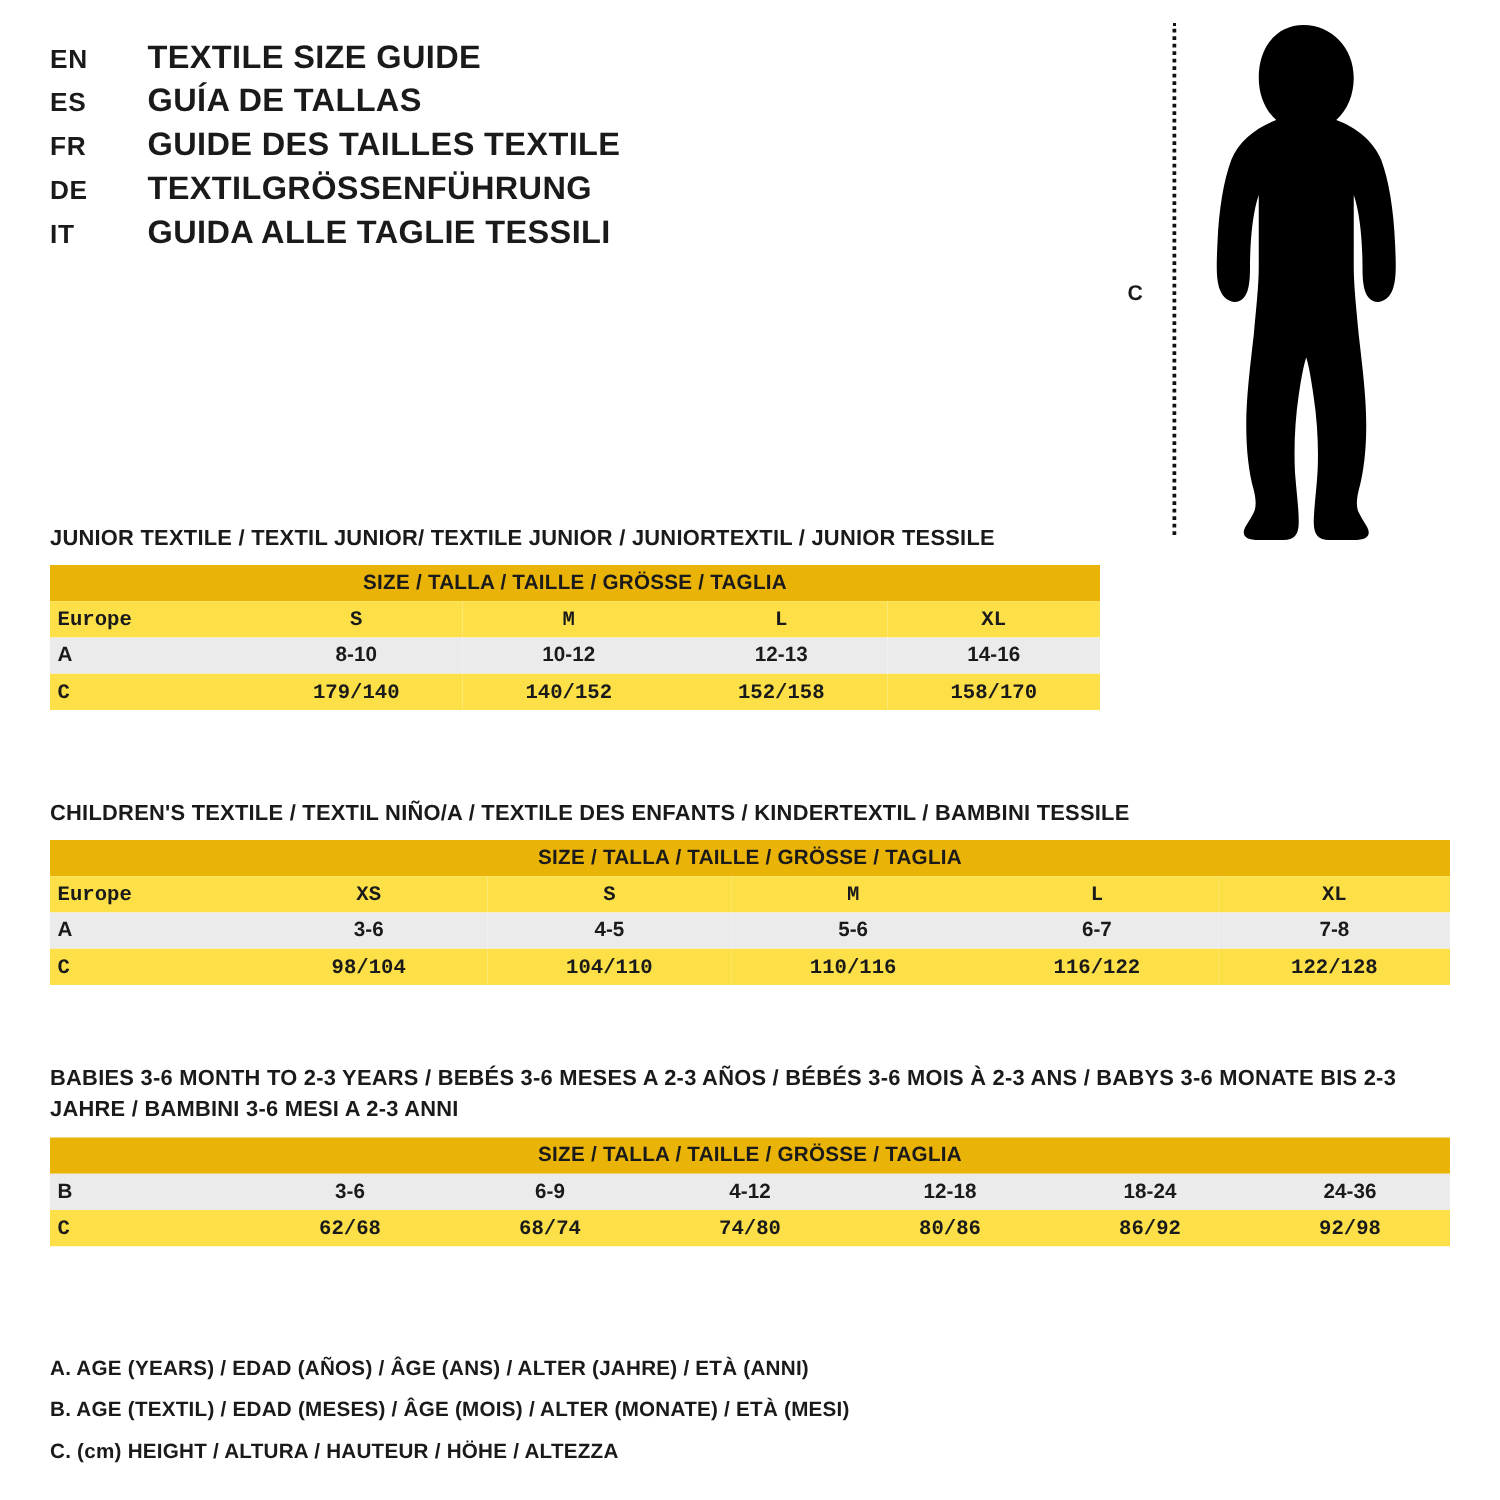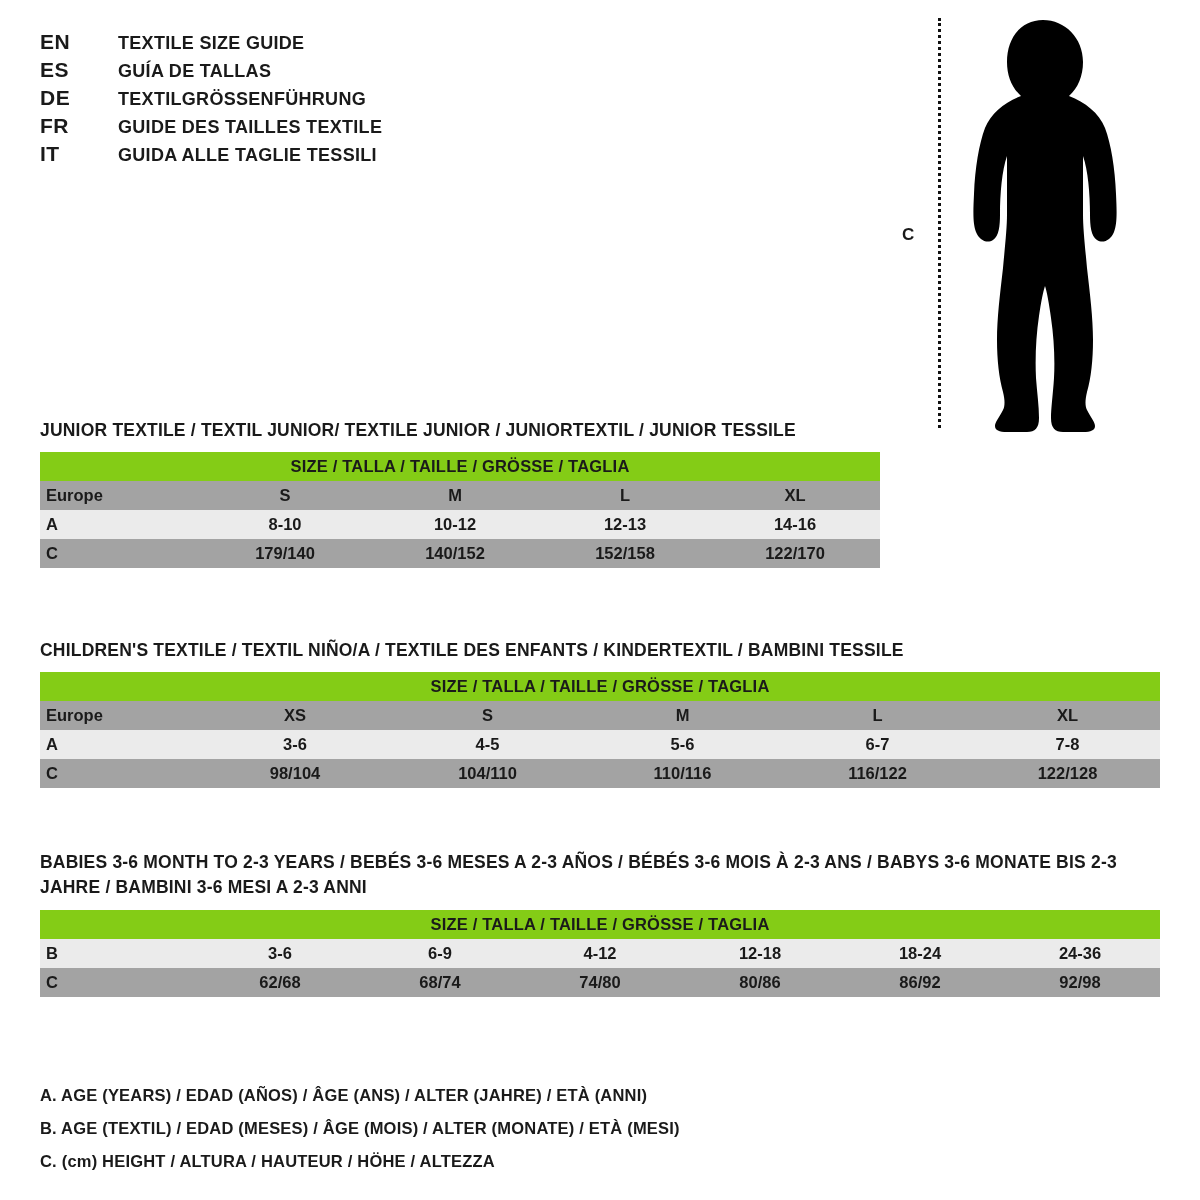--- a/index.html
+++ b/index.html
@@ -28,21 +28,21 @@
     align-items: baseline;
     margin-bottom: 4px;
   }
   .lang-code {
     width: 78px;
     font-size: 21px;
     font-weight: 700;
     letter-spacing: 0.5px;
   }
   .lang-title {
-    font-size: 18px;
+    font-size: 26px;
     font-weight: 700;
     letter-spacing: 0.3px;
   }
 
   
   .figure-area {
     position: absolute;
     right: 70px;
     top: 10px;
     width: 220px;
@@ -86,29 +86,29 @@
     border-collapse: collapse;
     font-size: 16.5px;
   }
   table.size-table td, table.size-table th {
     padding: 5px 4px;
     font-weight: 700;
     text-align: center;
     white-space: nowrap;
   }
   .head-band td {
-    background: #84cc16;
+    background: #eab308;
     color: #1a1a1a;
     text-align: left;
     padding-left: 6px;
     font-size: 16.5px;
     letter-spacing: 0.2px;
   }
   .row-alt td { background: #ebebeb; }
-  .row-white td { background: #a3a3a3; }
+  .row-white td { background: #fde047; font-family: Liberation Mono, monospace; }
   .rowlabel {
     text-align: left !important;
     padding-left: 6px !important;
   }
 
   
   .footnotes {
     position: absolute;
     left: 40px;
     bottom: 22px;
@@ -124,26 +124,26 @@
 <div class="header">
   <div class="lang-row">
     <span class="lang-code">EN</span>
     <span class="lang-title">TEXTILE SIZE GUIDE</span>
   </div>
   <div class="lang-row">
     <span class="lang-code">ES</span>
     <span class="lang-title">GUÍA DE TALLAS</span>
   </div>
   <div class="lang-row">
+    <span class="lang-code">FR</span>
+    <span class="lang-title">GUIDE DES TAILLES TEXTILE</span>
+  </div>
+  <div class="lang-row">
     <span class="lang-code">DE</span>
     <span class="lang-title">TEXTILGRÖSSENFÜHRUNG</span>
-  </div>
-  <div class="lang-row">
-    <span class="lang-code">FR</span>
-    <span class="lang-title">GUIDE DES TAILLES TEXTILE</span>
   </div>
   <div class="lang-row">
     <span class="lang-code">IT</span>
     <span class="lang-title">GUIDA ALLE TAGLIE TESSILI</span>
   </div>
 </div>
 
 <div class="figure-area">
   <span class="figure-label">C</span>
   <div class="dash-line"></div>
@@ -220,21 +220,21 @@
       <td>8-10</td>
       <td>10-12</td>
       <td>12-13</td>
       <td>14-16</td>
     </tr>
     <tr class="row-white">
       <td class="rowlabel">C</td>
       <td>179/140</td>
       <td>140/152</td>
       <td>152/158</td>
-      <td>122/170</td>
+      <td>158/170</td>
     </tr>
   </tbody>
     </table>
 </div>
 
 <div class="section" style="top:638px;">
   <div class="section-title">CHILDREN'S TEXTILE / TEXTIL NIÑO/A / TEXTILE DES ENFANTS / KINDERTEXTIL / BAMBINI TESSILE</div>
   <table class="size-table">
     <colgroup>
       <col style="width:160px">

